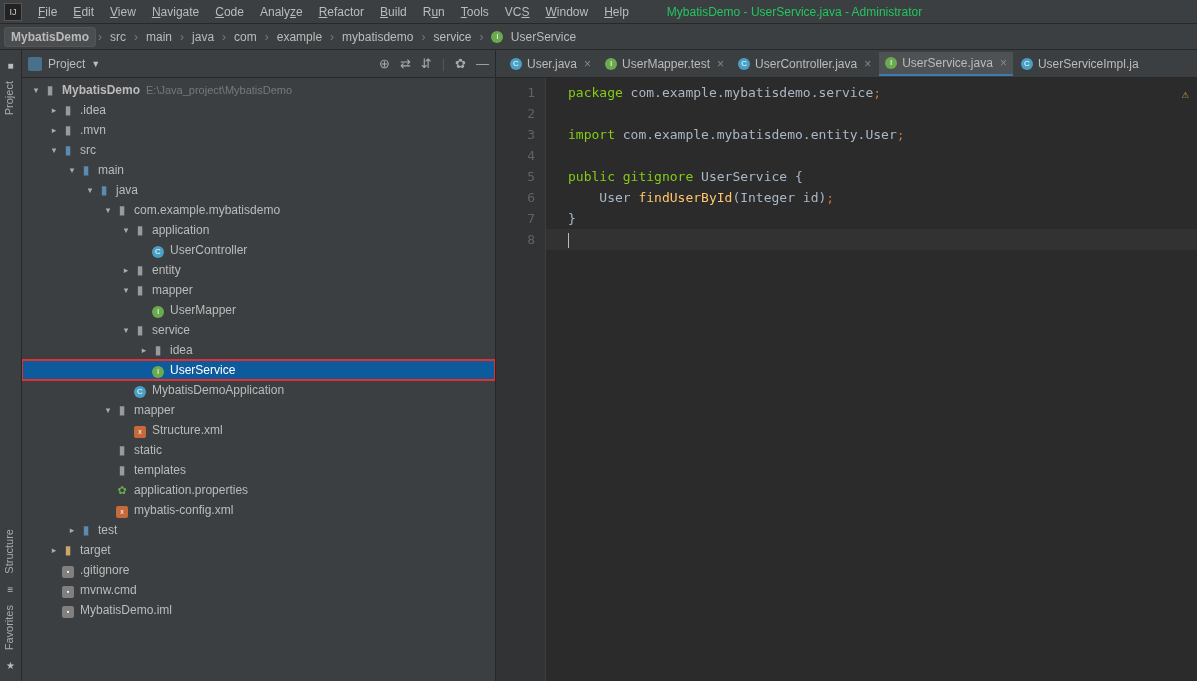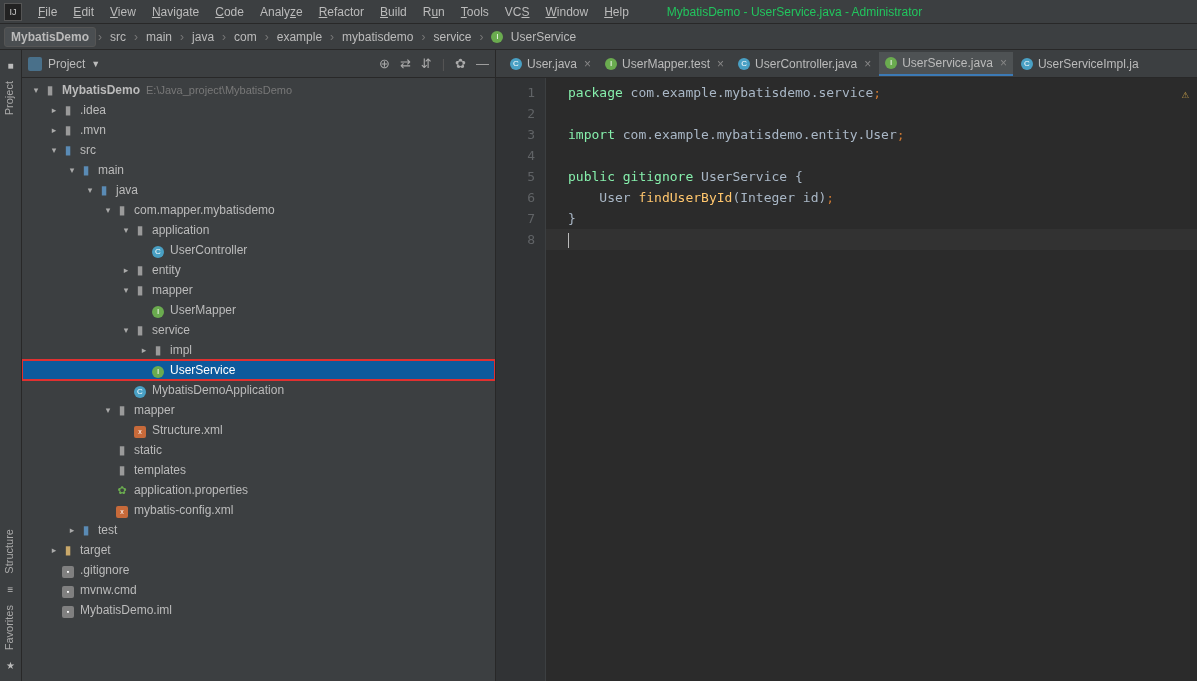--- a/index.html
+++ b/index.html
@@ -54,21 +54,21 @@
 
 .editor-area { flex: 1; background: #2b2b2b; display: flex; flex-direction: column; }
 .tabs-bar { height: 28px; background: #3c3f41; display: flex; align-items: center; border-bottom: 1px solid #282828; padding-left: 8px; }
 .tab { height: 24px; display: flex; align-items: center; padding: 0 6px; margin-right: 2px; font-size: 12px; background: #3c3f41; cursor: pointer; gap: 5px; }
 .tab.active { background: #4e5254; border-bottom: 2px solid #3c7ab6; }
 .tab .close { color: #888; cursor: pointer; margin-left: 2px; }
 
 .code-body { flex: 1; display: flex; font-family: "Consolas", monospace; font-size: 13px; position: relative; }
 .gutter { width: 50px; background: #313335; color: #606366; text-align: right; padding: 4px 10px 0 0; line-height: 21px; border-right: 1px solid #3c3f41; }
 .code { flex: 1; padding: 4px 0 0 22px; line-height: 21px; color: #a9b7c6; position: relative; }
-.code .kw { color: #86efac; }
+.code .kw { color: #84cc16; }
 .code .fn { color: #ffc66d; }
 .code .semi { color: #cc7832; }
 .code .type { color: #a9b7c6; }
 .code .warn { position: absolute; right: 8px; top: 6px; color: #c8a04a; font-size: 12px; }
 .caret-row { background: #323232; margin-left: -22px; padding-left: 22px; display: block; height: 21px; }
 .caret-blink { display: inline-block; width: 1px; height: 15px; background: #bbb; vertical-align: middle; }
 
 .inticon { display: inline-block; width: 12px; height: 12px; background: #6aab4f; border-radius: 6px; font-size: 8px; color: #fff; text-align: center; line-height: 12px; }
 .cinticon { display: inline-block; width: 12px; height: 12px; background: #49a0c4; border-radius: 6px; font-size: 8px; color: #fff; text-align: center; line-height: 12px; }
 </style>
@@ -171,21 +171,21 @@
           <span class="label">main</span>
         </div>
       <div class="tree-row" style="padding-left:62px">
           <span class="arrow exp"></span>
           <span class="icon folder-blue">▮</span>
           <span class="label">java</span>
         </div>
       <div class="tree-row" style="padding-left:80px">
           <span class="arrow exp"></span>
           <span class="icon folder-icon">▮</span>
-          <span class="label">com.mapper.mybatisdemo</span>
+          <span class="label">com.example.mybatisdemo</span>
         </div>
       <div class="tree-row" style="padding-left:98px">
           <span class="arrow exp"></span>
           <span class="icon folder-icon">▮</span>
           <span class="label">application</span>
         </div>
       <div class="tree-row" style="padding-left:128px">
           <span class="icon"><span class="c-icon">C</span></span>
           <span class="label">UserController</span>
         </div>
@@ -204,21 +204,21 @@
           <span class="label">UserMapper</span>
         </div>
       <div class="tree-row" style="padding-left:98px">
           <span class="arrow exp"></span>
           <span class="icon folder-icon">▮</span>
           <span class="label">service</span>
         </div>
       <div class="tree-row" style="padding-left:116px">
           <span class="arrow col"></span>
           <span class="icon folder-icon">▮</span>
-          <span class="label">impl</span>
+          <span class="label">idea</span>
         </div>
       <div class="tree-row selected highlighted" style="padding-left:128px">
           <span class="icon"><span class="i-icon">I</span></span>
           <span class="label">UserService</span>
         </div>
       <div class="tree-row" style="padding-left:110px">
           <span class="icon"><span class="c-icon">C</span></span>
           <span class="label">MybatisDemoApplication</span>
         </div>
       <div class="tree-row" style="padding-left:80px">

